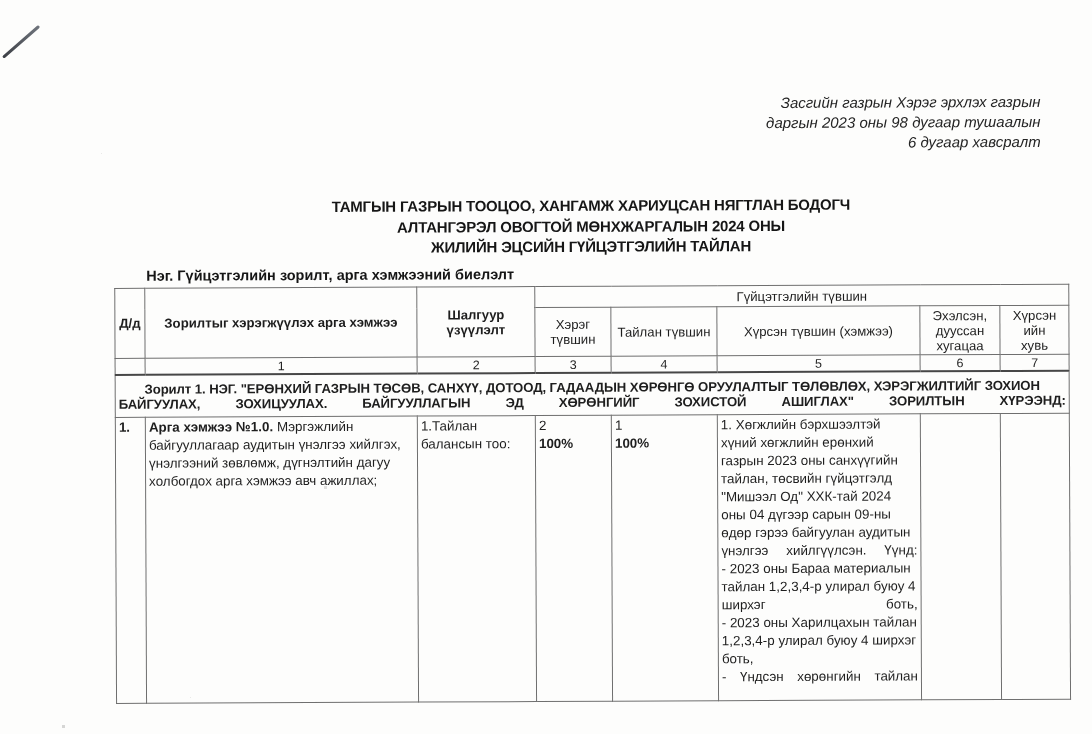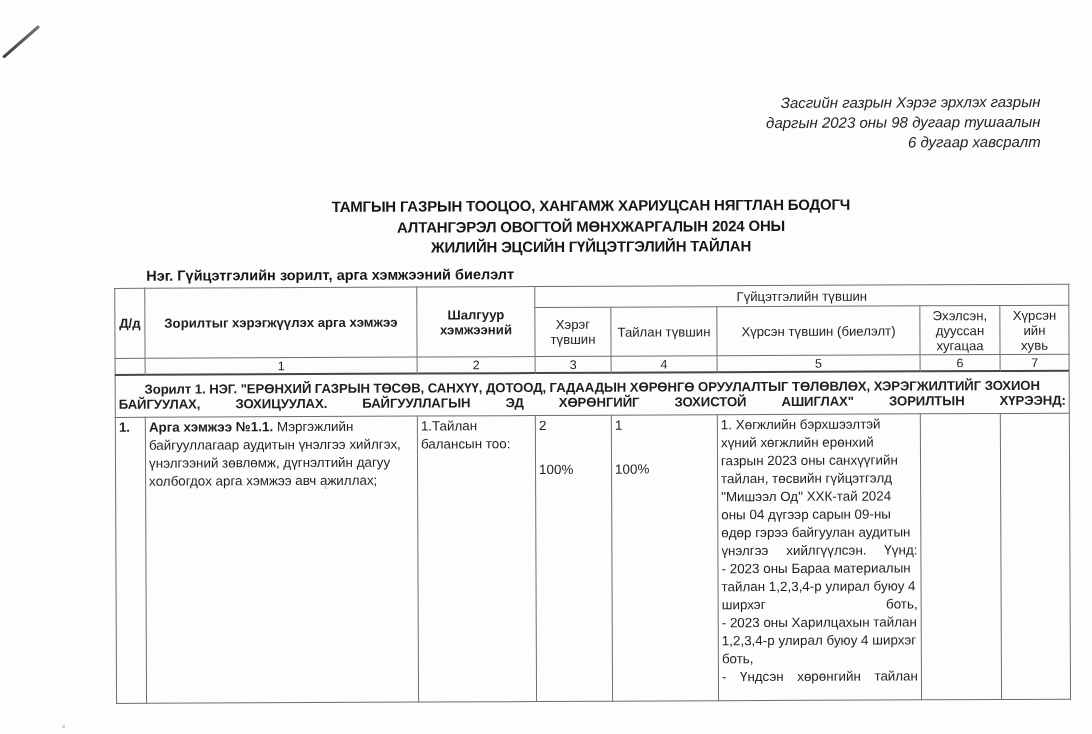--- a/index.html
+++ b/index.html
@@ -59,21 +59,21 @@
   td.goal{
     height:39px;font-weight:bold;font-size:12.4px;line-height:17px;
     text-align:justify;text-align-last:justify;
     padding:2px 3px;letter-spacing:-0.1px;vertical-align:top;color:#141414;
   }
   tr.row-data td{vertical-align:top;text-align:left;font-size:13.4px;line-height:18px;}
   td.cell-num{ text-align:center;vertical-align:middle;font-weight:bold;}
   td.cell-measure{padding:7px 8px;text-align:justify;}
   td.cell-criteria{padding:7px 5px;white-space:pre-line;}
   td.cell-level{text-align:center;padding-top:6px;}
-  .pct{margin-top:26px;}
+  .pct{font-weight:bold;}
   td.cell-achieved{
     padding:8px 7px 0 7px;white-space:pre-line;
     text-align:justify;text-align-last:justify;
   }
 </style>
 </head>
 <body>
 
 <div class="sheet">
   <div class="pen-stroke"></div>
@@ -103,48 +103,48 @@
         <col style="width:76px">
           <col style="width:106px">
           <col style="width:203px">
         <col style="width:80px">
           <col style="width:69px">
       </colgroup>
       <tbody>
         <tr class="row-a">
           <td class="hdr-b" rowspan="2">Д/д</td>
           <td class="hdr-b" rowspan="2">Зорилтыг хэрэгжүүлэх арга хэмжээ</td>
-          <td class="hdr-b" rowspan="2">Шалгуур хэмжээний</td>
+          <td class="hdr-b" rowspan="2">Шалгуур үзүүлэлт</td>
           <td colspan="5">Гүйцэтгэлийн түвшин</td>
         </tr>
         <tr class="row-b">
           <td>Хэрэг түвшин</td>
           <td>Тайлан түвшин</td>
-          <td>Хүрсэн түвшин (биелэлт)</td>
+          <td>Хүрсэн түвшин (хэмжээ)</td>
           <td>Эхэлсэн, дууссан хугацаа</td>
           <td style="white-space:pre-line">Хүрсэн
 ийн
 хувь</td>
         </tr>
         <tr class="row-nums">
           <td></td>
           <td>1</td>
           <td>2</td>
           <td>3</td>
           <td>4</td>
           <td>5</td>
           <td>6</td>
           <td>7</td>
         </tr>
         <tr>
           <td class="goal" colspan="8">Зорилт 1. НЭГ. "ЕРӨНХИЙ ГАЗРЫН ТӨСӨВ, САНХҮҮ, ДОТООД, ГАДААДЫН ХӨРӨНГӨ ОРУУЛАЛТЫГ ТӨЛӨВЛӨХ, ХЭРЭГЖИЛТИЙГ ЗОХИОН БАЙГУУЛАХ, ЗОХИЦУУЛАХ. БАЙГУУЛЛАГЫН ЭД ХӨРӨНГИЙГ ЗОХИСТОЙ АШИГЛАХ" ЗОРИЛТЫН ХҮРЭЭНД:</td>
         </tr>
         <tr class="row-data">
           <td class="cell-num">1.</td>
-          <td class="cell-measure"><b>Арга хэмжээ №1.1.</b> <span>Мэргэжлийн байгууллагаар аудитын үнэлгээ хийлгэх, үнэлгээний зөвлөмж, дүгнэлтийн дагуу холбогдох арга хэмжээ авч ажиллах;</span></td>
+          <td class="cell-measure"><b>Арга хэмжээ №1.0.</b> <span>Мэргэжлийн байгууллагаар аудитын үнэлгээ хийлгэх, үнэлгээний зөвлөмж, дүгнэлтийн дагуу холбогдох арга хэмжээ авч ажиллах;</span></td>
           <td class="cell-criteria">1.Тайлан
 балансын тоо:</td>
           <td class="cell-level">
             <div>2</div>
             <div class="pct">100%</div>
           </td>
           <td class="cell-level">
             <div>1</div>
             <div class="pct">100%</div>
           </td>

